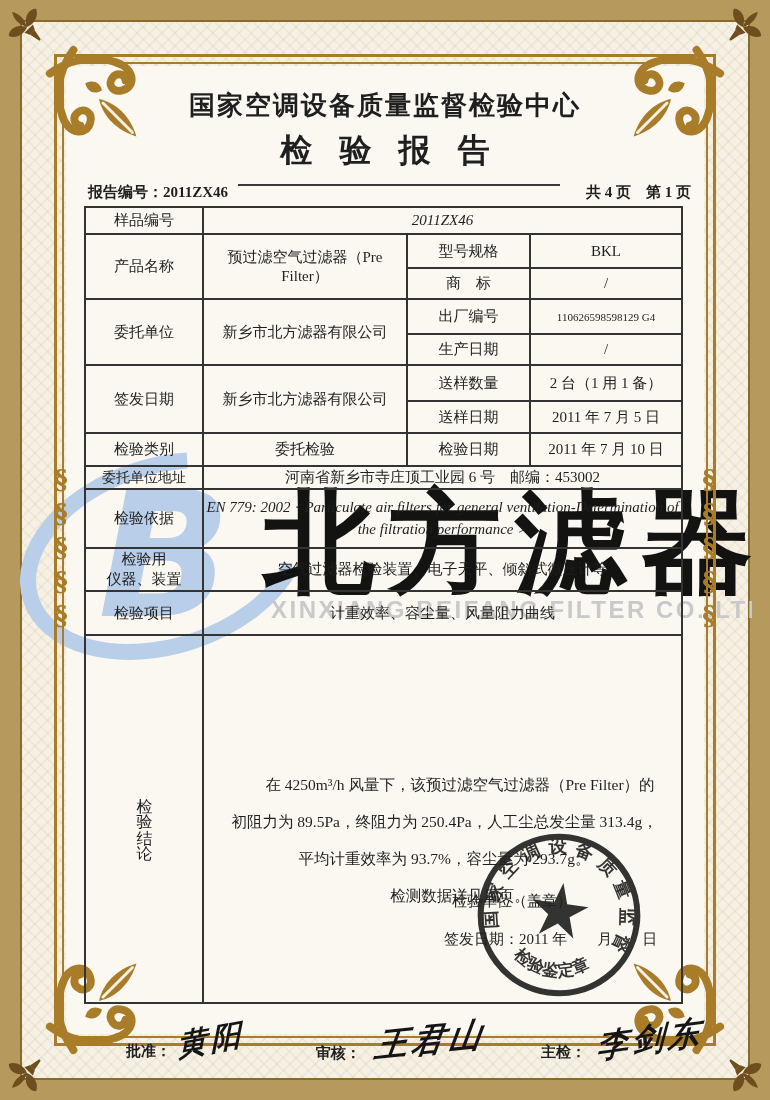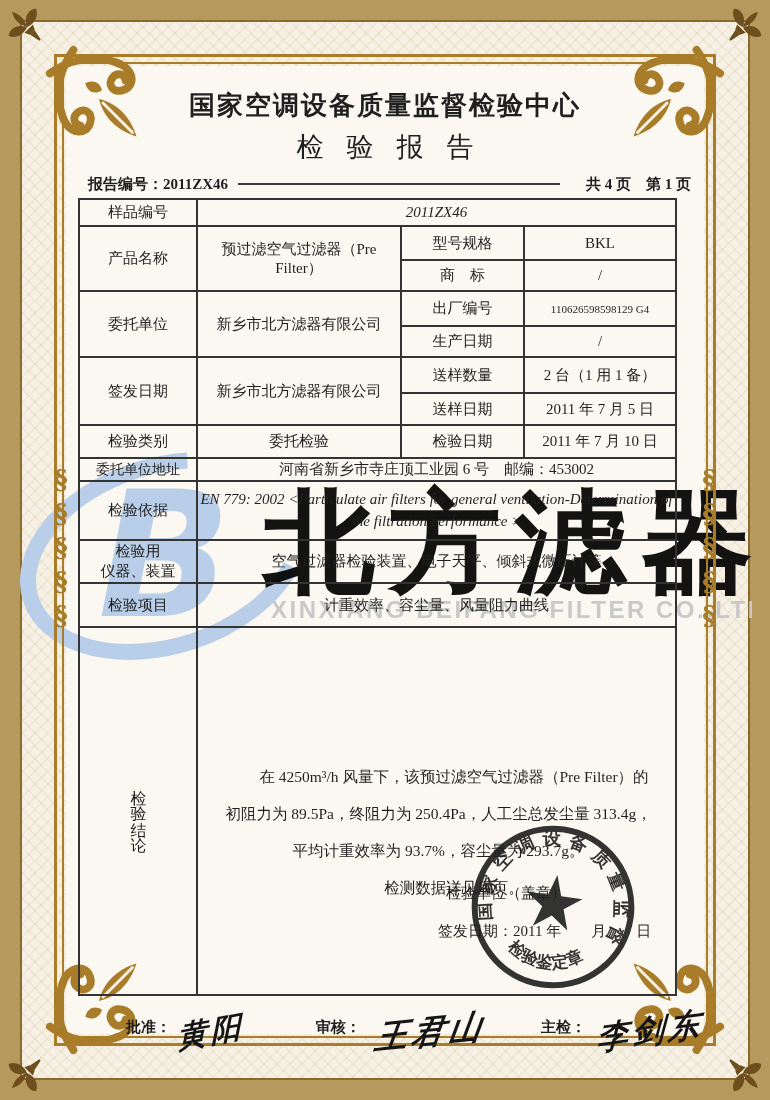--- a/index.html
+++ b/index.html
@@ -37,43 +37,43 @@
   .wm-logo{position:absolute;left:-8px;top:438px;}
   .wm-chars{position:absolute;left:243px;top:468px;white-space:nowrap;
     font-family:"DejaVu Sans","Liberation Sans",sans-serif;font-weight:bold;
     font-size:112px;letter-spacing:14px;color:#000000;opacity:.92;}
   .wm-en{position:absolute;left:251px;top:596px;white-space:nowrap;
     font-family:"Liberation Sans","DejaVu Sans",sans-serif;font-weight:bold;
     font-size:24px;letter-spacing:2.5px;color:#c9c9c9;}
   
   .doc{position:absolute;inset:66px;z-index:6;}
   .title{margin-top:22px;text-align:center;font-size:26px;font-weight:bold;letter-spacing:2px;}
-  .subtitle{margin-top:6px;text-align:center;font-size:27px;font-weight:normal;
+  .subtitle{margin-top:6px;text-align:center;font-size:32px;font-weight:bold;
     letter-spacing:0.85em;text-indent:0.85em;}
-  .meta{display:flex;align-items:center;margin:10px 13px 4px 22px;font-size:15px;font-weight:bold;}
+  .meta{display:flex;align-items:flex-start;margin:10px 13px 4px 22px;font-size:15px;font-weight:bold;}
   .meta-line{flex:1;border-bottom:2px solid #3a3a3a;margin:0 26px 3px 10px;height:1px;}
-  table.report{border-collapse:collapse;margin-left:12px;width:597px;table-layout:fixed;}
+  table.report{border-collapse:collapse;margin-left:18px;width:597px;table-layout:fixed;}
   table.report td{border:2px solid #333;text-align:center;vertical-align:middle;
     font-size:15px;padding:1px 2px;overflow:hidden;}
   td.lab{font-weight:normal;}
   td.left{text-align:left;padding-left:14px;font-style:italic;}
   td.basis{font-size:12.5px;line-height:1.45;padding:2px 6px;font-style:italic;}
   td.addr{font-size:15px;}
   .two-line span{display:block;line-height:1.3;}
   td.concl-cell{position:relative;vertical-align:top;text-align:left;}
   .v-label{writing-mode:vertical-rl;text-orientation:upright;letter-spacing:16px;
     font-size:16px;display:inline-block;}
   .concl-text{padding:42px 20px 0 24px;font-size:15.5px;line-height:37px;}
   .concl-text p{margin:0;text-indent:2em;}
   .seal-line{position:absolute;left:248px;top:256px;font-size:15px;}
   .issue-line{position:absolute;left:240px;top:294px;font-size:15px;}
   .stamp{position:absolute;left:268px;top:192px;width:174px;height:174px;
     transform:rotate(8deg);opacity:.9;z-index:3;}
   .sig-row{display:flex;align-items:flex-start;margin:14px 0 0 60px;font-size:15px;font-weight:bold;}
-  .sig-item{display:flex;align-items:flex-start;white-space:nowrap;}
+  .sig-item{display:flex;align-items:flex-end;white-space:nowrap;}
   .sig-item .lbl{margin-top:8px;}
   .sig-name{font-size:30px;font-weight:bold;color:#151515;display:inline-block;
     font-style:italic;letter-spacing:4px;}
   .sig-a{transform:rotate(-10deg) skewX(-8deg);margin:2px 0 0 6px;}
   .sig-b{transform:rotate(-6deg) skewX(-14deg);margin:0 0 0 14px;font-size:33px;}
   .sig-c{transform:rotate(-8deg) skewX(-10deg);margin:0 0 0 10px;font-size:32px;}
   .gap1{width:74px;} .gap2{width:58px;}
 </style>
 </head>
 <body>

